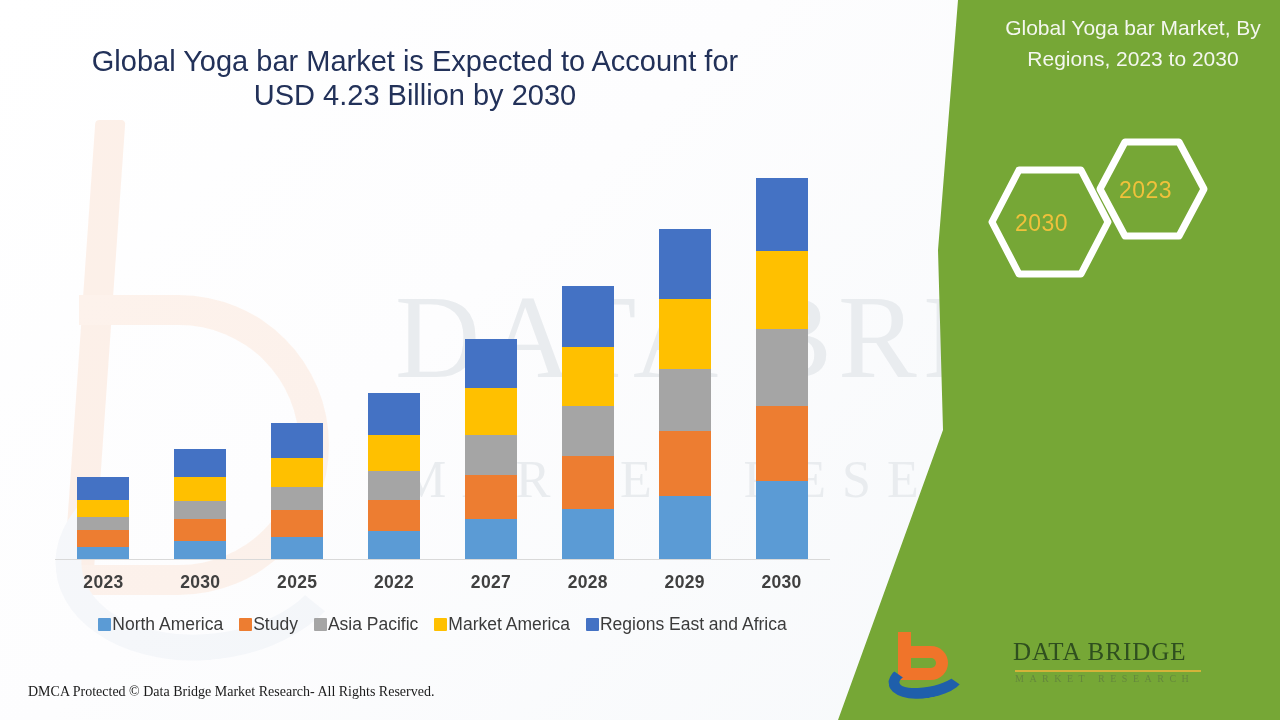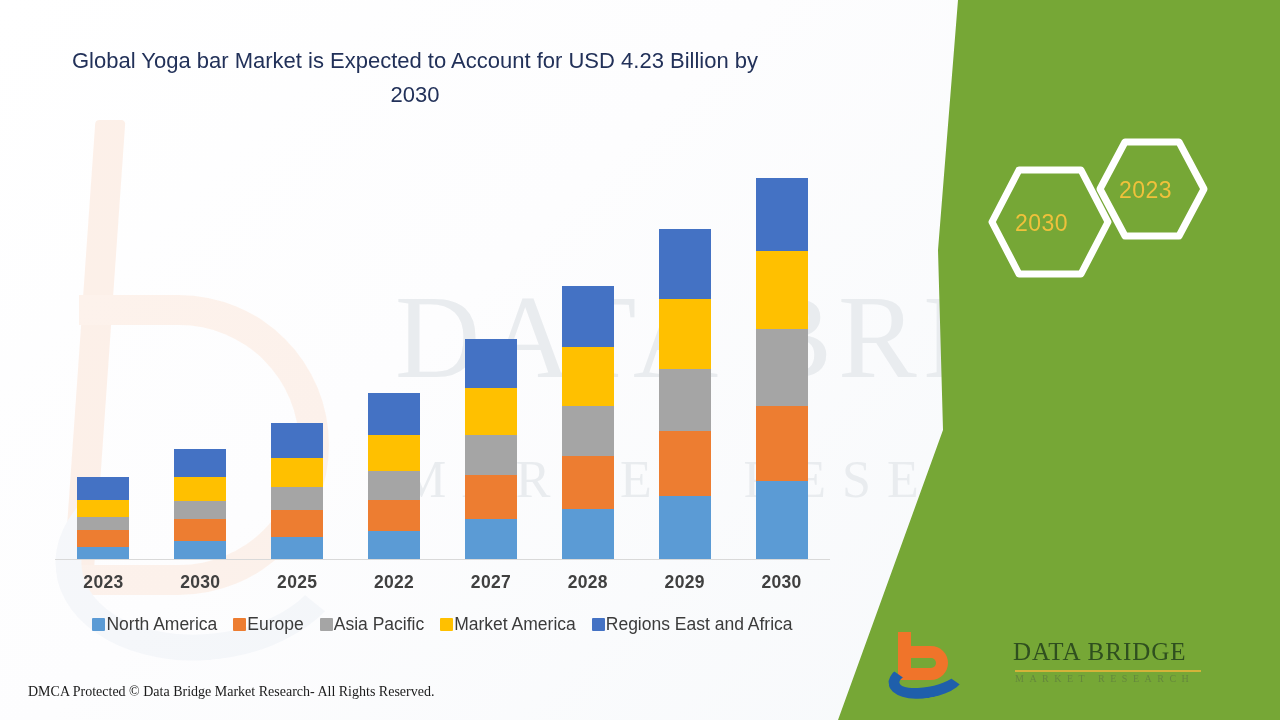--- a/index.html
+++ b/index.html
@@ -46,21 +46,21 @@
     font-weight: 400; letter-spacing: 6px; white-space: nowrap;
     user-select: none;
   }
   .wm-text-1 { left: 395px; top: 270px; font-size: 118px; font-family: "Liberation Serif", serif; }
   .wm-text-2 { left: 400px; top: 450px; font-size: 52px; letter-spacing: 16px; font-family: "Liberation Serif", serif; }
 
   
   .chart-title {
     position: absolute; left: 60px; top: 44px; width: 710px;
     text-align: center; color: #223159;
-    font-size: 22px; line-height: 34px; font-weight: 400;
+    font-size: 29px; line-height: 34px; font-weight: 400;
   }
 
   
   .plot {
     position: absolute; left: 55px; top: 150px; width: 775px; height: 410px;
   }
   .axis-line {
     position: absolute; left: 0; bottom: 0; width: 775px; height: 1px;
     background: #d9d9d9;
   }
@@ -274,21 +274,21 @@
         <div class="x-label">2030</div>
       </div>
 
     <div class="legend">
         <div class="legend-item">
           <span class="legend-swatch" style="background: rgb(91, 155, 213);"></span>
           <span class="legend-label">North America</span>
         </div>
         <div class="legend-item">
           <span class="legend-swatch" style="background: rgb(237, 125, 49);"></span>
-          <span class="legend-label">Europe</span>
+          <span class="legend-label">Study</span>
         </div>
         <div class="legend-item">
           <span class="legend-swatch" style="background: rgb(165, 165, 165);"></span>
           <span class="legend-label">Asia Pacific</span>
         </div>
         <div class="legend-item">
           <span class="legend-swatch" style="background: rgb(255, 192, 0);"></span>
           <span class="legend-label">Market America</span>
         </div>
         <div class="legend-item">
@@ -296,20 +296,21 @@
           <span class="legend-label">Regions East and Africa</span>
         </div>
       </div>
 
     <div class="footer">
       <div class="footer-left">DMCA Protected © Data Bridge Market Research- All Rights Reserved.</div>
     </div>
   </div>
 
   <div class="green-panel">
+    <div class="panel-title">Global Yoga bar Market, By Regions, 2023 to 2030</div>
 
     <div class="hex-wrap">
       <div class="hex hex-2030">
         <svg width="124" height="112" viewBox="0 0 124 112" aria-hidden="true">
           <polygon points="31,4 93,4 120,56 93,108 31,108 4,56" fill="none" stroke="#ffffff" stroke-width="7" stroke-linejoin="round"></polygon>
         </svg>
         <span class="hex-text" style="left:27px; top:44px;">2030</span>
       </div>
       <div class="hex hex-2023">
         <svg width="112" height="102" viewBox="0 0 112 102" aria-hidden="true">

